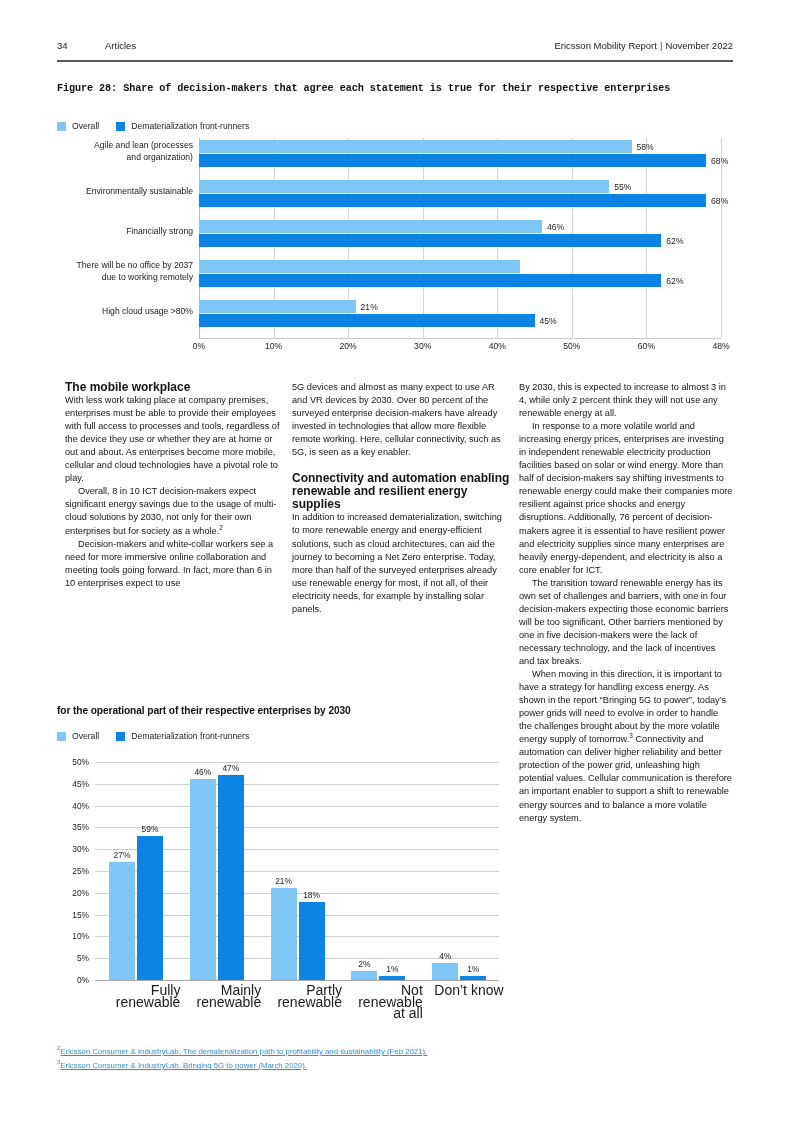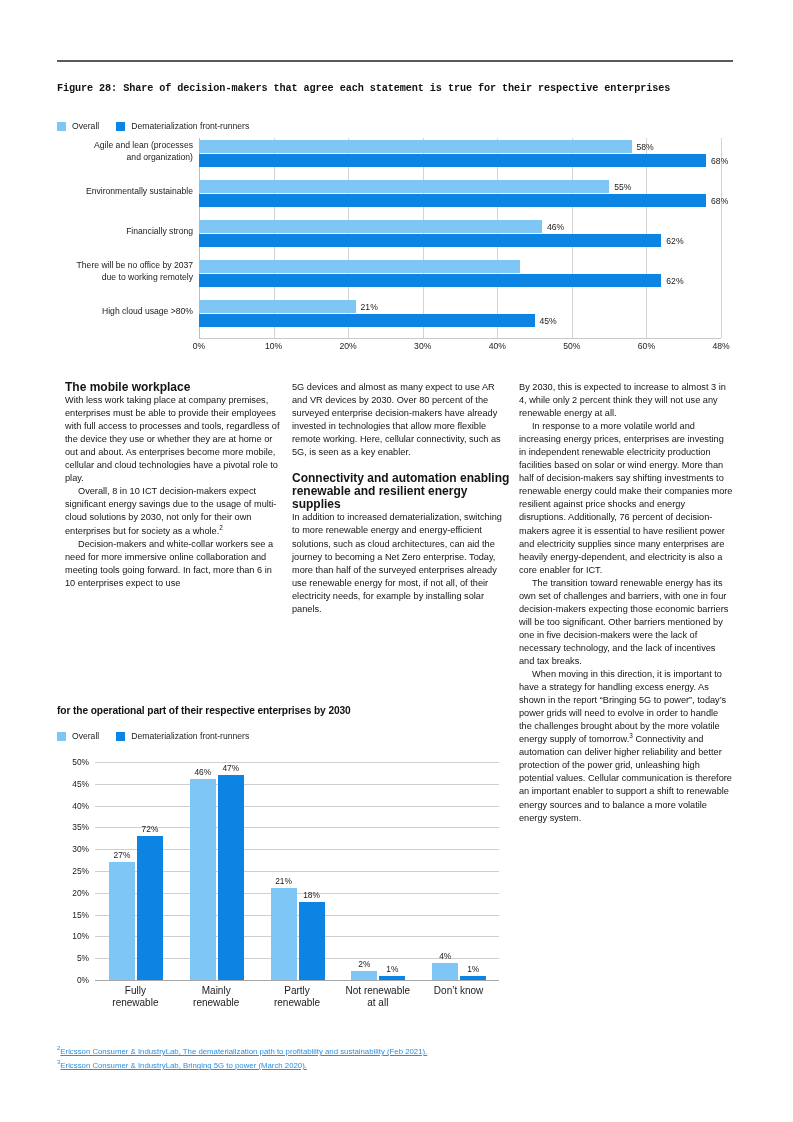--- a/index.html
+++ b/index.html
@@ -61,33 +61,40 @@
   
   #fig29{position:absolute;left:57px;top:752px;width:460px;height:270px;}
   #f29-plot{position:absolute;left:38px;top:10px;width:404px;height:218px;}
   .h-grid{position:absolute;left:0;width:404px;height:1px;background:#cfcfcf;}
   .h-grid.zero{background:#a8a8a8;}
   .f29-ylab{position:absolute;left:0;width:32px;text-align:right;font-size:8.4px;color:#1a1a1a;transform:translateY(-5px);}
   .f29-bar{position:absolute;bottom:0;width:26px;}
   .f29-bar.overall{background:#7ec6f5;left:14px;}
   .f29-bar.front{background:#0c84e4;left:42px;}
   .f29-val{position:absolute;font-size:8.4px;color:#1a1a1a;width:40px;text-align:center;}
-  .f29-cat{position:absolute;top:233px;width:90px;text-align:center;font-size:10px;color:#1a1a1a;line-height:11.5px;}
+  .f29-cat{position:absolute;top:233px;width:90px;text-align:right;font-size:14px;color:#1a1a1a;line-height:11.5px;}
 
   
   #footnotes{position:absolute;left:57px;top:1043px;width:520px;font-size:7.8px;line-height:11.5px;}
   .fn{color:#2b8fe0;white-space:nowrap;}
   .fn a{color:#2b8fe0;text-decoration:underline;}
   .fn-num{color:#2b8fe0;vertical-align:super;font-size:6px;}
 </style>
 </head>
 <body>
 
 <div class="page">
 
+  <div class="runhead">
+    <span class="rh-page">34</span>
+    <span class="rh-sec">Articles</span>
+    <span class="rh-right">
+      <span>Ericsson Mobility Report</span><span class="rh-sep">|</span><span>November 2022</span>
+    </span>
+  </div>
   <div class="rule"></div>
 
   <div class="figtitle" id="fig28-title">Figure 28: Share of decision-makers that agree each statement is true for their respective enterprises</div>
 
   <div class="legend" id="legend28">
     <span class="sw" id="lg28a" style="background: rgb(126, 198, 245);"></span>
     <span class="lbl">Overall</span>
     <span class="sw" id="lg28b" style="background: rgb(12, 132, 228);"></span>
     <span>Dematerialization front-runners</span>
   </div>
@@ -193,21 +200,21 @@
       <div class="f29-ylab" style="top: 140.8px;">20%</div>
       <div class="f29-ylab" style="top: 119px;">25%</div>
       <div class="f29-ylab" style="top: 97.2px;">30%</div>
       <div class="f29-ylab" style="top: 75.4px;">35%</div>
       <div class="f29-ylab" style="top: 53.6px;">40%</div>
       <div class="f29-ylab" style="top: 31.8px;">45%</div>
       <div class="f29-ylab" style="top: 10px;">50%</div>
       <div class="f29-bar overall" style="background: rgb(126, 198, 245); position: absolute; left: 52px; top: 110.28px; height: 117.72px; width: 26px;"></div>
       <div class="f29-val" style="left: 45px; top: 98.28px;">27%</div>
       <div class="f29-bar front" style="background: rgb(12, 132, 228); position: absolute; left: 80px; top: 84.12px; height: 143.88px; width: 26px;"></div>
-      <div class="f29-val" style="left: 73px; top: 72.12px;">72%</div>
+      <div class="f29-val" style="left: 73px; top: 72.12px;">59%</div>
       <div class="f29-cat" style="left: 33.4px;"><span>Fully</span><br><span>renewable</span></div>
       <div class="f29-bar overall" style="background: rgb(126, 198, 245); position: absolute; left: 132.8px; top: 27.44px; height: 200.56px; width: 26px;"></div>
       <div class="f29-val" style="left: 125.8px; top: 15.44px;">46%</div>
       <div class="f29-bar front" style="background: rgb(12, 132, 228); position: absolute; left: 160.8px; top: 23.08px; height: 204.92px; width: 26px;"></div>
       <div class="f29-val" style="left: 153.8px; top: 11.08px;">47%</div>
       <div class="f29-cat" style="left: 114.2px;"><span>Mainly</span><br><span>renewable</span></div>
       <div class="f29-bar overall" style="background: rgb(126, 198, 245); position: absolute; left: 213.6px; top: 136.44px; height: 91.56px; width: 26px;"></div>
       <div class="f29-val" style="left: 206.6px; top: 124.44px;">21%</div>
       <div class="f29-bar front" style="background: rgb(12, 132, 228); position: absolute; left: 241.6px; top: 149.52px; height: 78.48px; width: 26px;"></div>
       <div class="f29-val" style="left: 234.6px; top: 137.52px;">18%</div>

